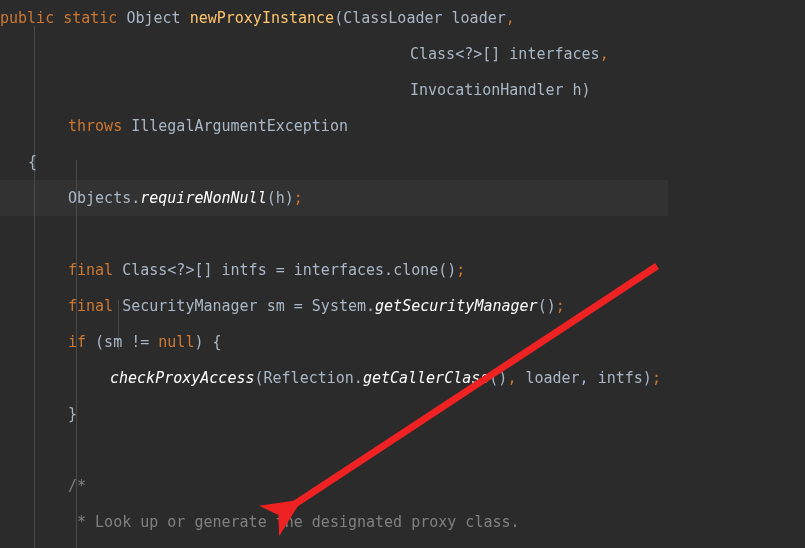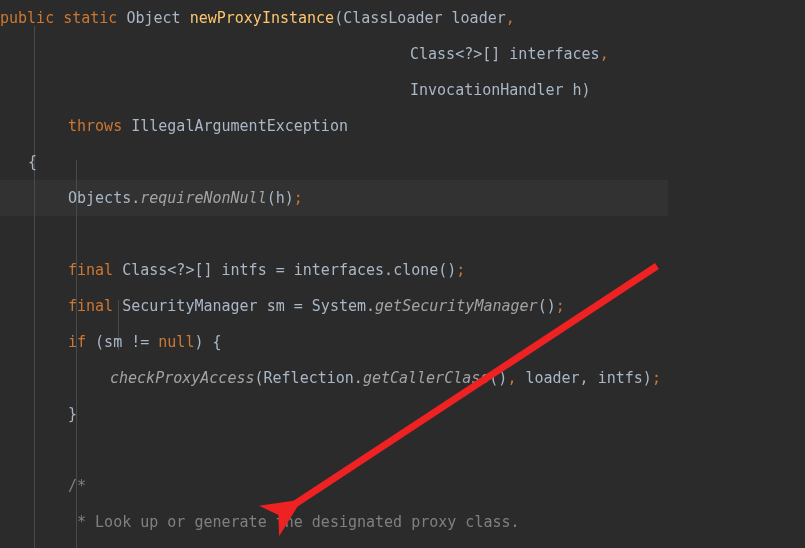--- a/index.html
+++ b/index.html
@@ -55,21 +55,21 @@
     line-height: 36px;
     white-space: pre;
     padding-left: 28px;
     box-sizing: border-box;
   }
 
   
   .kw   { color: #cc7832; }          
   .type { color: #a9b7c6; }          
   .fn   { color: #ffc66d; }          
-  .m    { color: #a3a3a3; font-style: italic; }  
+  .m    { color: #ffffff; font-style: italic; }  
   .pl   { color: #a9b7c6; }          
   .pn   { color: #a9b7c6; }          
   .cm   { color: #808080; }          
   .sc   { color: #cc7832; }          
 
   
   .arrow {
     position: absolute;
     left: 0;
     top: 0;

